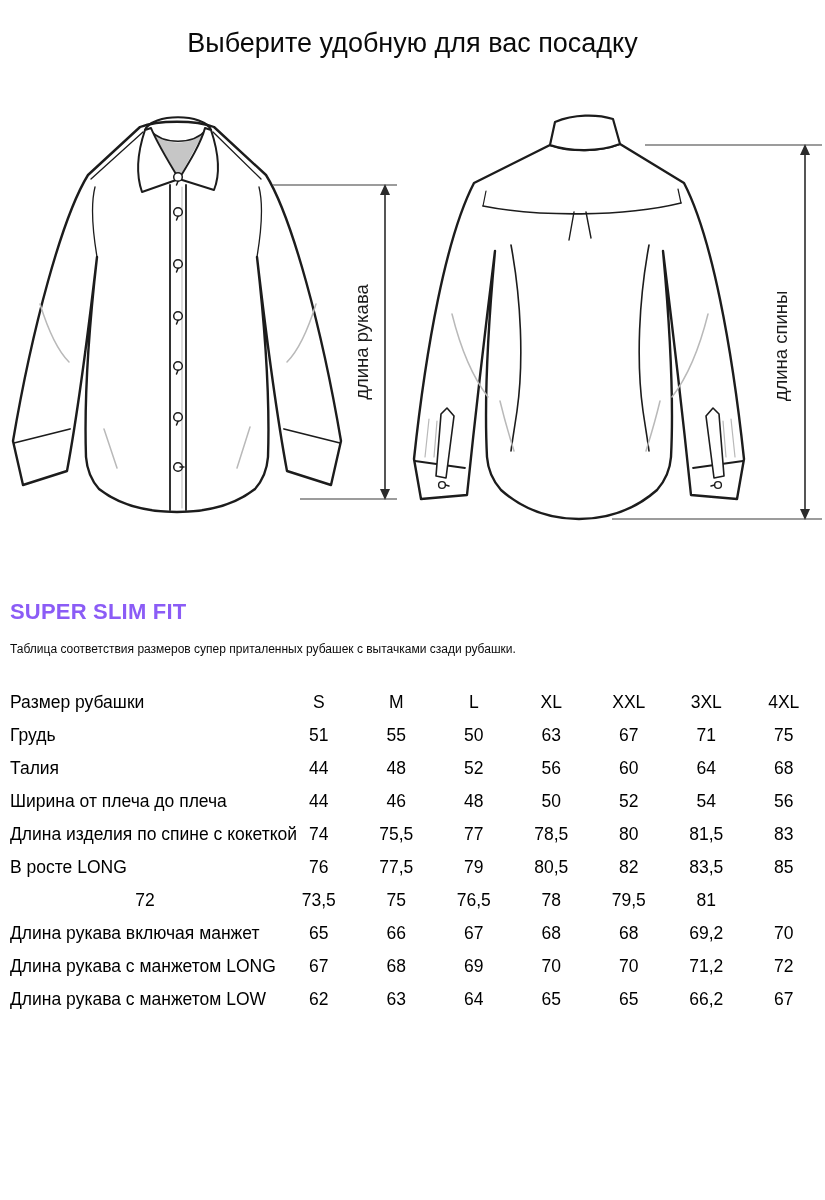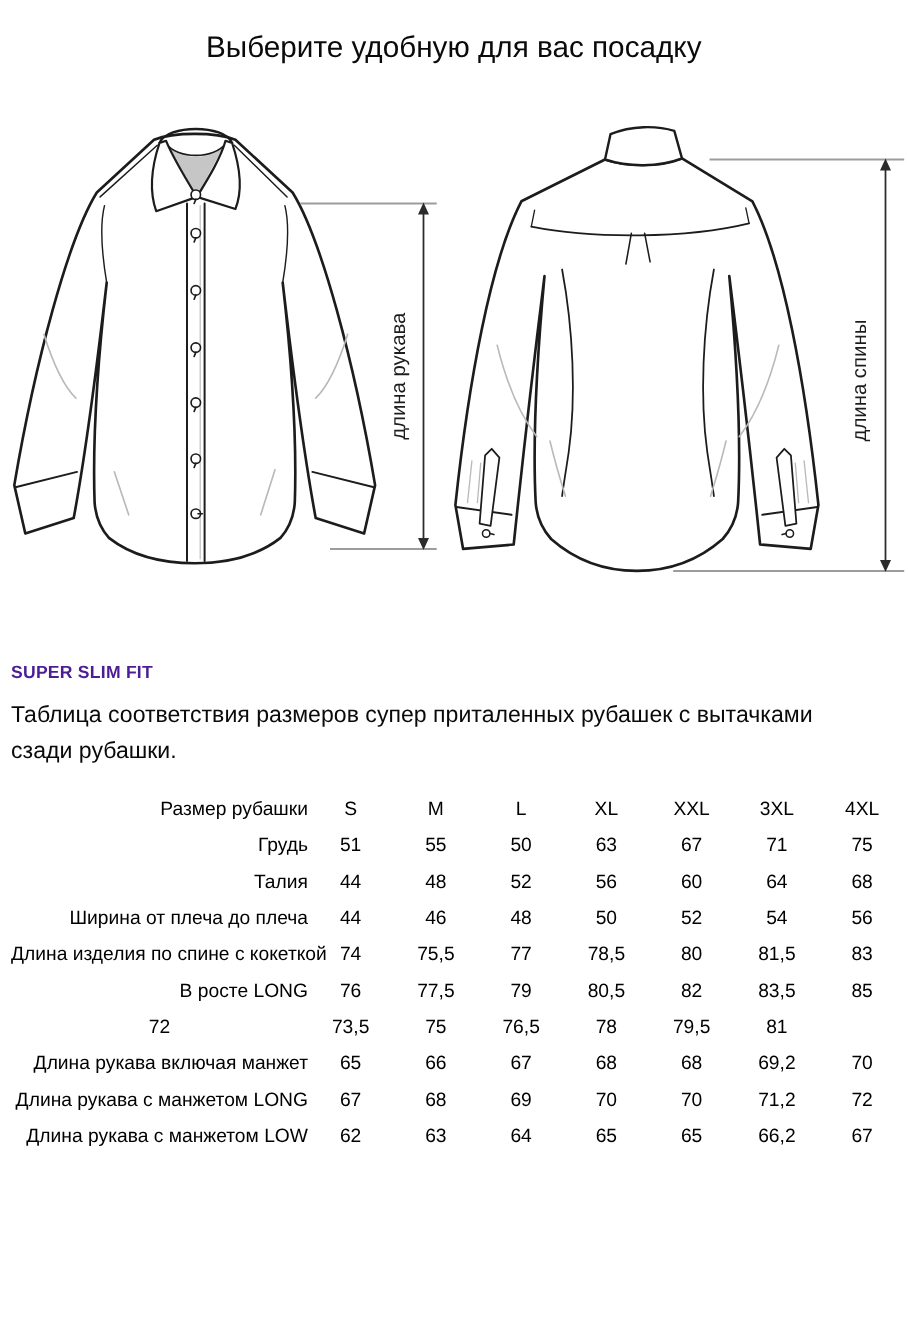--- a/index.html
+++ b/index.html
@@ -15,37 +15,37 @@
     font-size: 27px; font-weight: 400; line-height: 36px;
     text-align: center; color: #0a0a0a;
   }
   .diagram-svg { display: block; margin-top: 38px; }
   .svg-label {
     font-family: "Liberation Sans", sans-serif;
     font-size: 18.5px; fill: #1c1c1c;
   }
   .section-heading {
     margin: 50px 0 0 10px;
-    font-size: 16px; font-weight: 700; line-height: 26px;
-    color: #4c1d95; letter-spacing: 0.2px;
+    font-size: 22px; font-weight: 700; line-height: 26px;
+    color: #8b5cf6; letter-spacing: 0.2px;
   }
   .section-description {
     margin: 8px 0 0 10px;
     width: 780px;
-    font-size: 21px; font-weight: 400; line-height: 33px;
+    font-size: 12px; font-weight: 400; line-height: 33px;
     color: #0a0a0a;
   }
   .size-table { margin: 20px 0 0 10px; }
   .trow {
     display: grid;
     grid-template-columns: 270px repeat(7, 77.5px);
     height: 33px; align-items: center;
     font-size: 17.5px;
   }
-  .tlabel { text-align: right; white-space: nowrap; }
+  .tlabel { text-align: left; white-space: nowrap; }
   .tcell  { text-align: center; white-space: nowrap; }
 </style>
 </head>
 <body>
 
 <div class="page">
 
   <h1 class="page-title">Выберите удобную для вас посадку</h1>
 
   <svg class="diagram-svg" width="825" height="450" viewBox="0 0 825 450" xmlns="http://www.w3.org/2000/svg">

